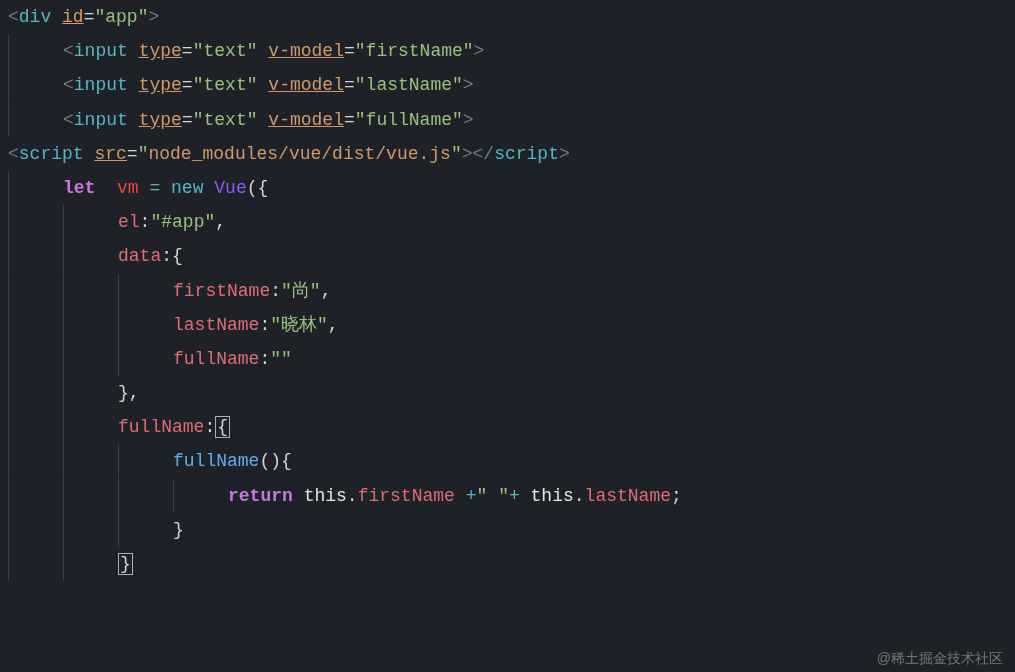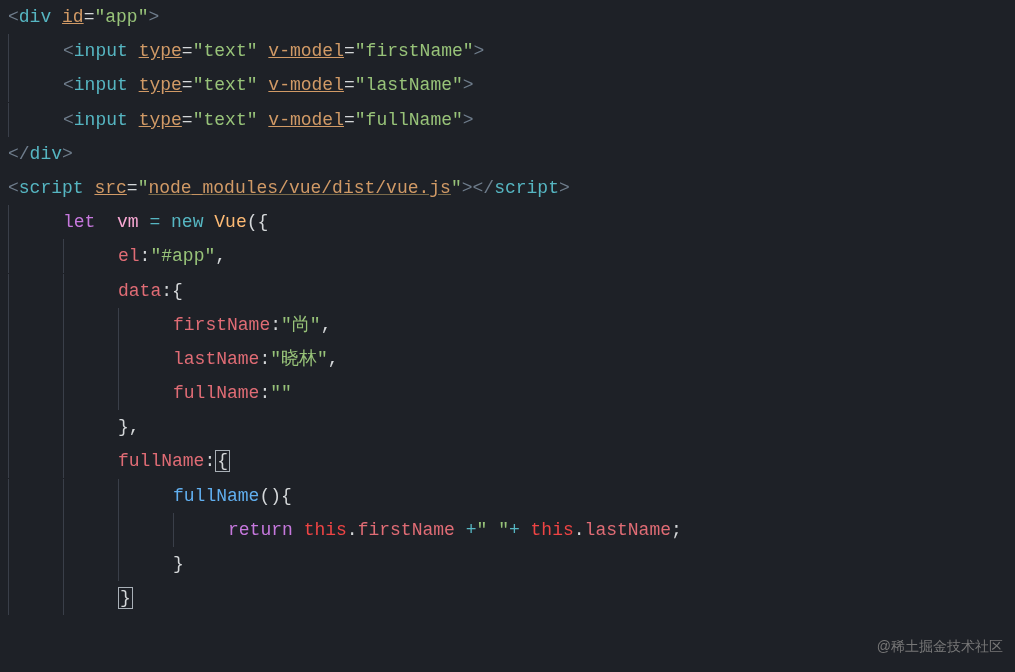--- a/index.html
+++ b/index.html
@@ -17,36 +17,36 @@
   }
   .code-line {
     white-space: pre;
     position: relative;
   }
   .i1 { padding-left: 0px; }
   .bracket { color: #6f7d8c; }
   .tag { color: #56b6c2; margin-top: 44px; }
   .attr { color: #d19a66; text-decoration: underline; }
   .str { color: #98c379; }
-  .kw { color: #c678dd; }
-  .var { color: #f9a8d4; }
+  .kw { color: #c678dd; font-weight: bold; }
+  .var { color: #ef4444; }
   .newkw { color: #56b6c2; }
-  .cls { color: #fdba74; }
+  .cls { color: #8b5cf6; }
   .prop { color: #e06c75; text-align: right; }
-  .this { color: #ef4444; }
+  .this { color: #e5e5e5; }
   .method { color: #61afef; }
   .op { color: #d4d7d9; }
-  .link { color: #d19a66; text-decoration: underline; text-decoration-color: #7a6a4a; }
+  .link { color: #d19a66; text-decoration-color: #7a6a4a; }
   .cursor-box {
     border: 1px solid #a9b0b7;
     padding: 0 1px;
   }
   .watermark {
     position: absolute;
-    bottom: 12px;
+    bottom: 0;
     right: 12px;
     color: #777;
     font-size: 14px;
     font-family: sans-serif;
   }
   .g { display: inline-block; width: 1px; height: 34px; vertical-align: top; border-left: 1px solid #3a3f49; margin-right: -1px; }
   .pad { display: inline-block; }
   .w55 { width: 55px; }
 </style>
 </head>
@@ -55,21 +55,20 @@
 <div>
 
 <div class="code-line i1"><span class="bracket">&lt;</span><span class="tag">div</span><span> </span><span class="attr">id</span><span class="op">=</span><span class="str">"</span><span class="str">app</span><span class="str">"</span><span class="bracket">&gt;</span></div>
 
 <div class="code-line"><span class="g"></span><span class="pad w55"></span><span class="bracket">&lt;</span><span class="tag">input</span><span> </span><span class="attr">type</span><span class="op">=</span><span class="str">"</span><span class="str">text</span><span class="str">"</span><span> </span><span class="attr">v-model</span><span class="op">=</span><span class="str">"</span><span class="str">firstName</span><span class="str">"</span><span class="bracket">&gt;</span></div>
 
 <div class="code-line"><span class="g"></span><span class="pad w55"></span><span class="bracket">&lt;</span><span class="tag">input</span><span> </span><span class="attr">type</span><span class="op">=</span><span class="str">"</span><span class="str">text</span><span class="str">"</span><span> </span><span class="attr">v-model</span><span class="op">=</span><span class="str">"</span><span class="str">lastName</span><span class="str">"</span><span class="bracket">&gt;</span></div>
 
 <div class="code-line"><span class="g"></span><span class="pad w55"></span><span class="bracket">&lt;</span><span class="tag">input</span><span> </span><span class="attr">type</span><span class="op">=</span><span class="str">"</span><span class="str">text</span><span class="str">"</span><span> </span><span class="attr">v-model</span><span class="op">=</span><span class="str">"</span><span class="str">fullName</span><span class="str">"</span><span class="bracket">&gt;</span></div>
 
-<div class="code-line i1"><span class="bracket">&lt;/</span><span class="tag">div</span><span class="bracket">&gt;</span></div>
 
 <div class="code-line i1"><span class="bracket">&lt;</span><span class="tag">script</span><span> </span><span class="attr">src</span><span class="op">=</span><span class="str">"</span><span class="link">node_modules/vue/dist/vue.js</span><span class="str">"</span><span class="bracket">&gt;</span><span class="bracket">&lt;/</span><span class="tag">script</span><span class="bracket">&gt;</span></div>
 
 
 <div class="code-line"><span class="g"></span><span class="pad w55"></span><span class="kw">let</span><span>  </span><span class="var">vm</span><span> </span><span class="newkw">=</span><span> </span><span class="newkw">new</span><span> </span><span class="cls">Vue</span><span class="op">(</span><span class="op">{</span></div>
 
 <div class="code-line"><span class="g"></span><span class="pad w55"></span><span class="g"></span><span class="pad w55"></span><span class="prop">el</span><span class="op">:</span><span class="str">"</span><span class="str">#app</span><span class="str">"</span><span class="op">,</span></div>
 
 <div class="code-line"><span class="g"></span><span class="pad w55"></span><span class="g"></span><span class="pad w55"></span><span class="prop">data</span><span class="op">:</span><span class="op">{</span></div>
 

